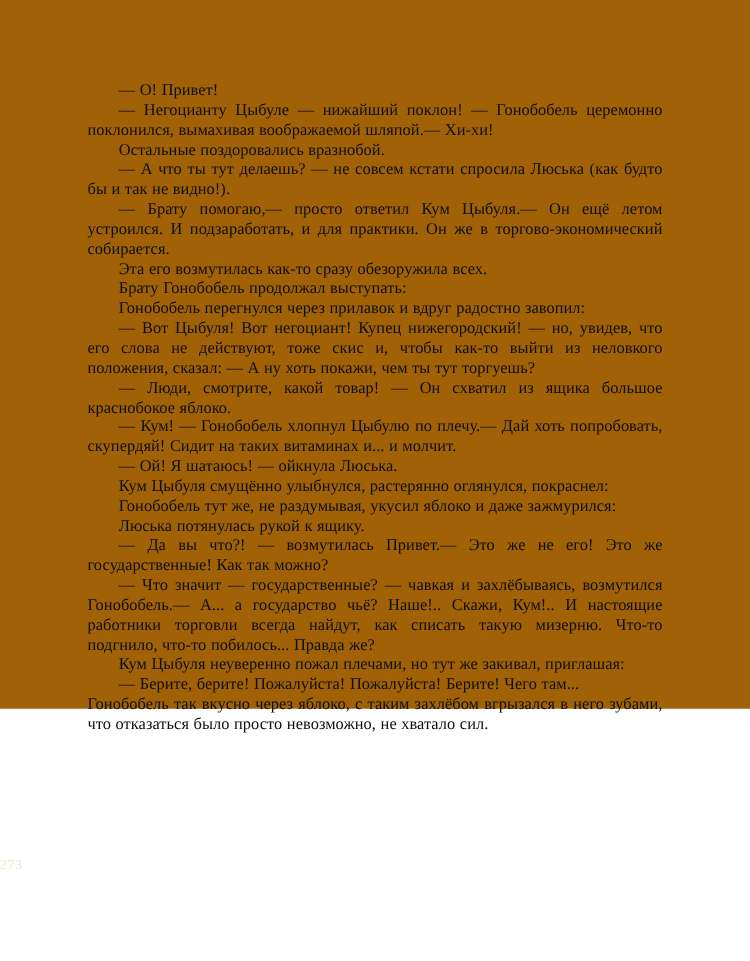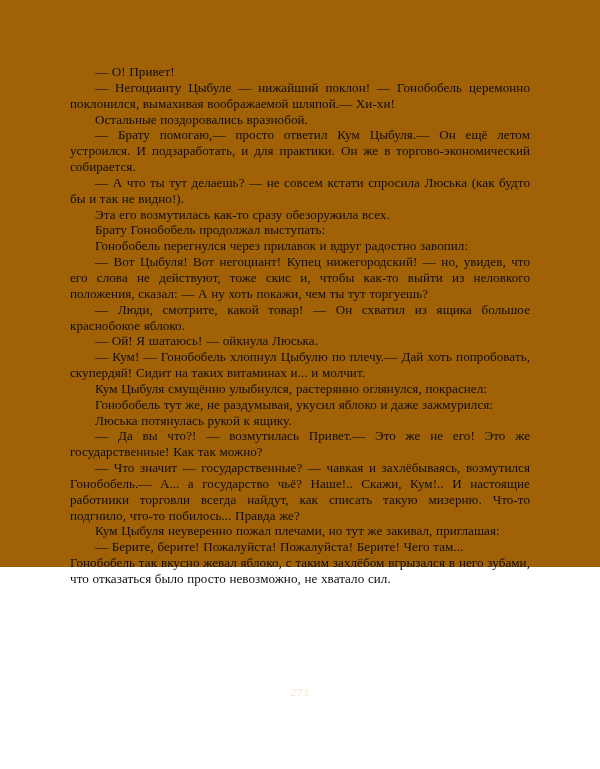--- a/index.html
+++ b/index.html
@@ -49,51 +49,50 @@
   
   p.para.noindent {
     text-indent: 0;
   }
 
   .page-number {
     position: absolute;
     left: 0;
     right: 0;
     top: 686px;
-    text-align: center;
     font-size: 11px;
     line-height: 13px;
     color: #efe6c8;
     letter-spacing: 0.6px;
     font-family: "Liberation Serif", "DejaVu Serif", serif;
   }
 </style>
 </head>
 <body>
 
 <div class="page">
 
   <div class="text-block">
     <p class="para">— О! Привет!</p>
     <p class="para">— Негоцианту Цыбуле — нижайший поклон! — Гонобобель церемонно поклонился, вымахивая воображаемой шляпой.— Хи-хи!</p>
     <p class="para">Остальные поздоровались вразнобой.</p>
+    <p class="para">— А что ты тут делаешь? — не совсем кстати спросила Люська (как будто бы и так не видно!).</p>
     <p class="para">— Брату помогаю,— просто ответил Кум Цыбуля.— Он ещё летом устроился. И подзаработать, и для практики. Он же в торгово-экономический собирается.</p>
-    <p class="para">— А что ты тут делаешь? — не совсем кстати спросила Люська (как будто бы и так не видно!).</p>
     <p class="para">Эта его возмутилась как-то сразу обезоружила всех.</p>
     <p class="para">Брату Гонобобель продолжал выступать:</p>
     <p class="para">Гонобобель перегнулся через прилавок и вдруг радостно завопил:</p>
     <p class="para">— Вот Цыбуля! Вот негоциант! Купец нижегородский! — но, увидев, что его слова не действуют, тоже скис и, чтобы как-то выйти из неловкого положения, сказал: — А ну хоть покажи, чем ты тут торгуешь?</p>
     <p class="para">— Люди, смотрите, какой товар! — Он схватил из ящика большое краснобокое яблоко.</p>
+    <p class="para">— Кум! — Гонобобель хлопнул Цыбулю по плечу.— Дай хоть попробовать, скупердяй! Сидит на таких витаминах и... и молчит.</p>
     <p class="para">— Ой! Я шатаюсь! — ойкнула Люська.</p>
-    <p class="para">— Кум! — Гонобобель хлопнул Цыбулю по плечу.— Дай хоть попробовать, скупердяй! Сидит на таких витаминах и... и молчит.</p>
     <p class="para">Кум Цыбуля смущённо улыбнулся, растерянно оглянулся, покраснел:</p>
     <p class="para">Гонобобель тут же, не раздумывая, укусил яблоко и даже зажмурился:</p>
     <p class="para">Люська потянулась рукой к ящику.</p>
     <p class="para">— Да вы что?! — возмутилась Привет.— Это же не его! Это же государственные! Как так можно?</p>
     <p class="para">— Что значит — государственные? — чавкая и захлёбываясь, возмутился Гонобобель.— А... а государство чьё? Наше!.. Скажи, Кум!.. И настоящие работники торговли всегда найдут, как списать такую мизерню. Что-то подгнило, что-то побилось... Правда же?</p>
     <p class="para">Кум Цыбуля неуверенно пожал плечами, но тут же закивал, приглашая:</p>
     <p class="para">— Берите, берите! Пожалуйста! Пожалуйста! Берите! Чего там...</p>
-    <p class="para noindent">Гонобобель так вкусно жевал яблоко, с таким захлёбом вгрызался в него зубами, что отказаться было просто невозможно, не хватало сил.</p>
+    <p class="para noindent">Гонобобель так вкусно через яблоко, с таким захлёбом вгрызался в него зубами, что отказаться было просто невозможно, не хватало сил.</p>
   </div>
 
   <div class="page-number">273</div>
 
 </div>
 
 </body></html>

